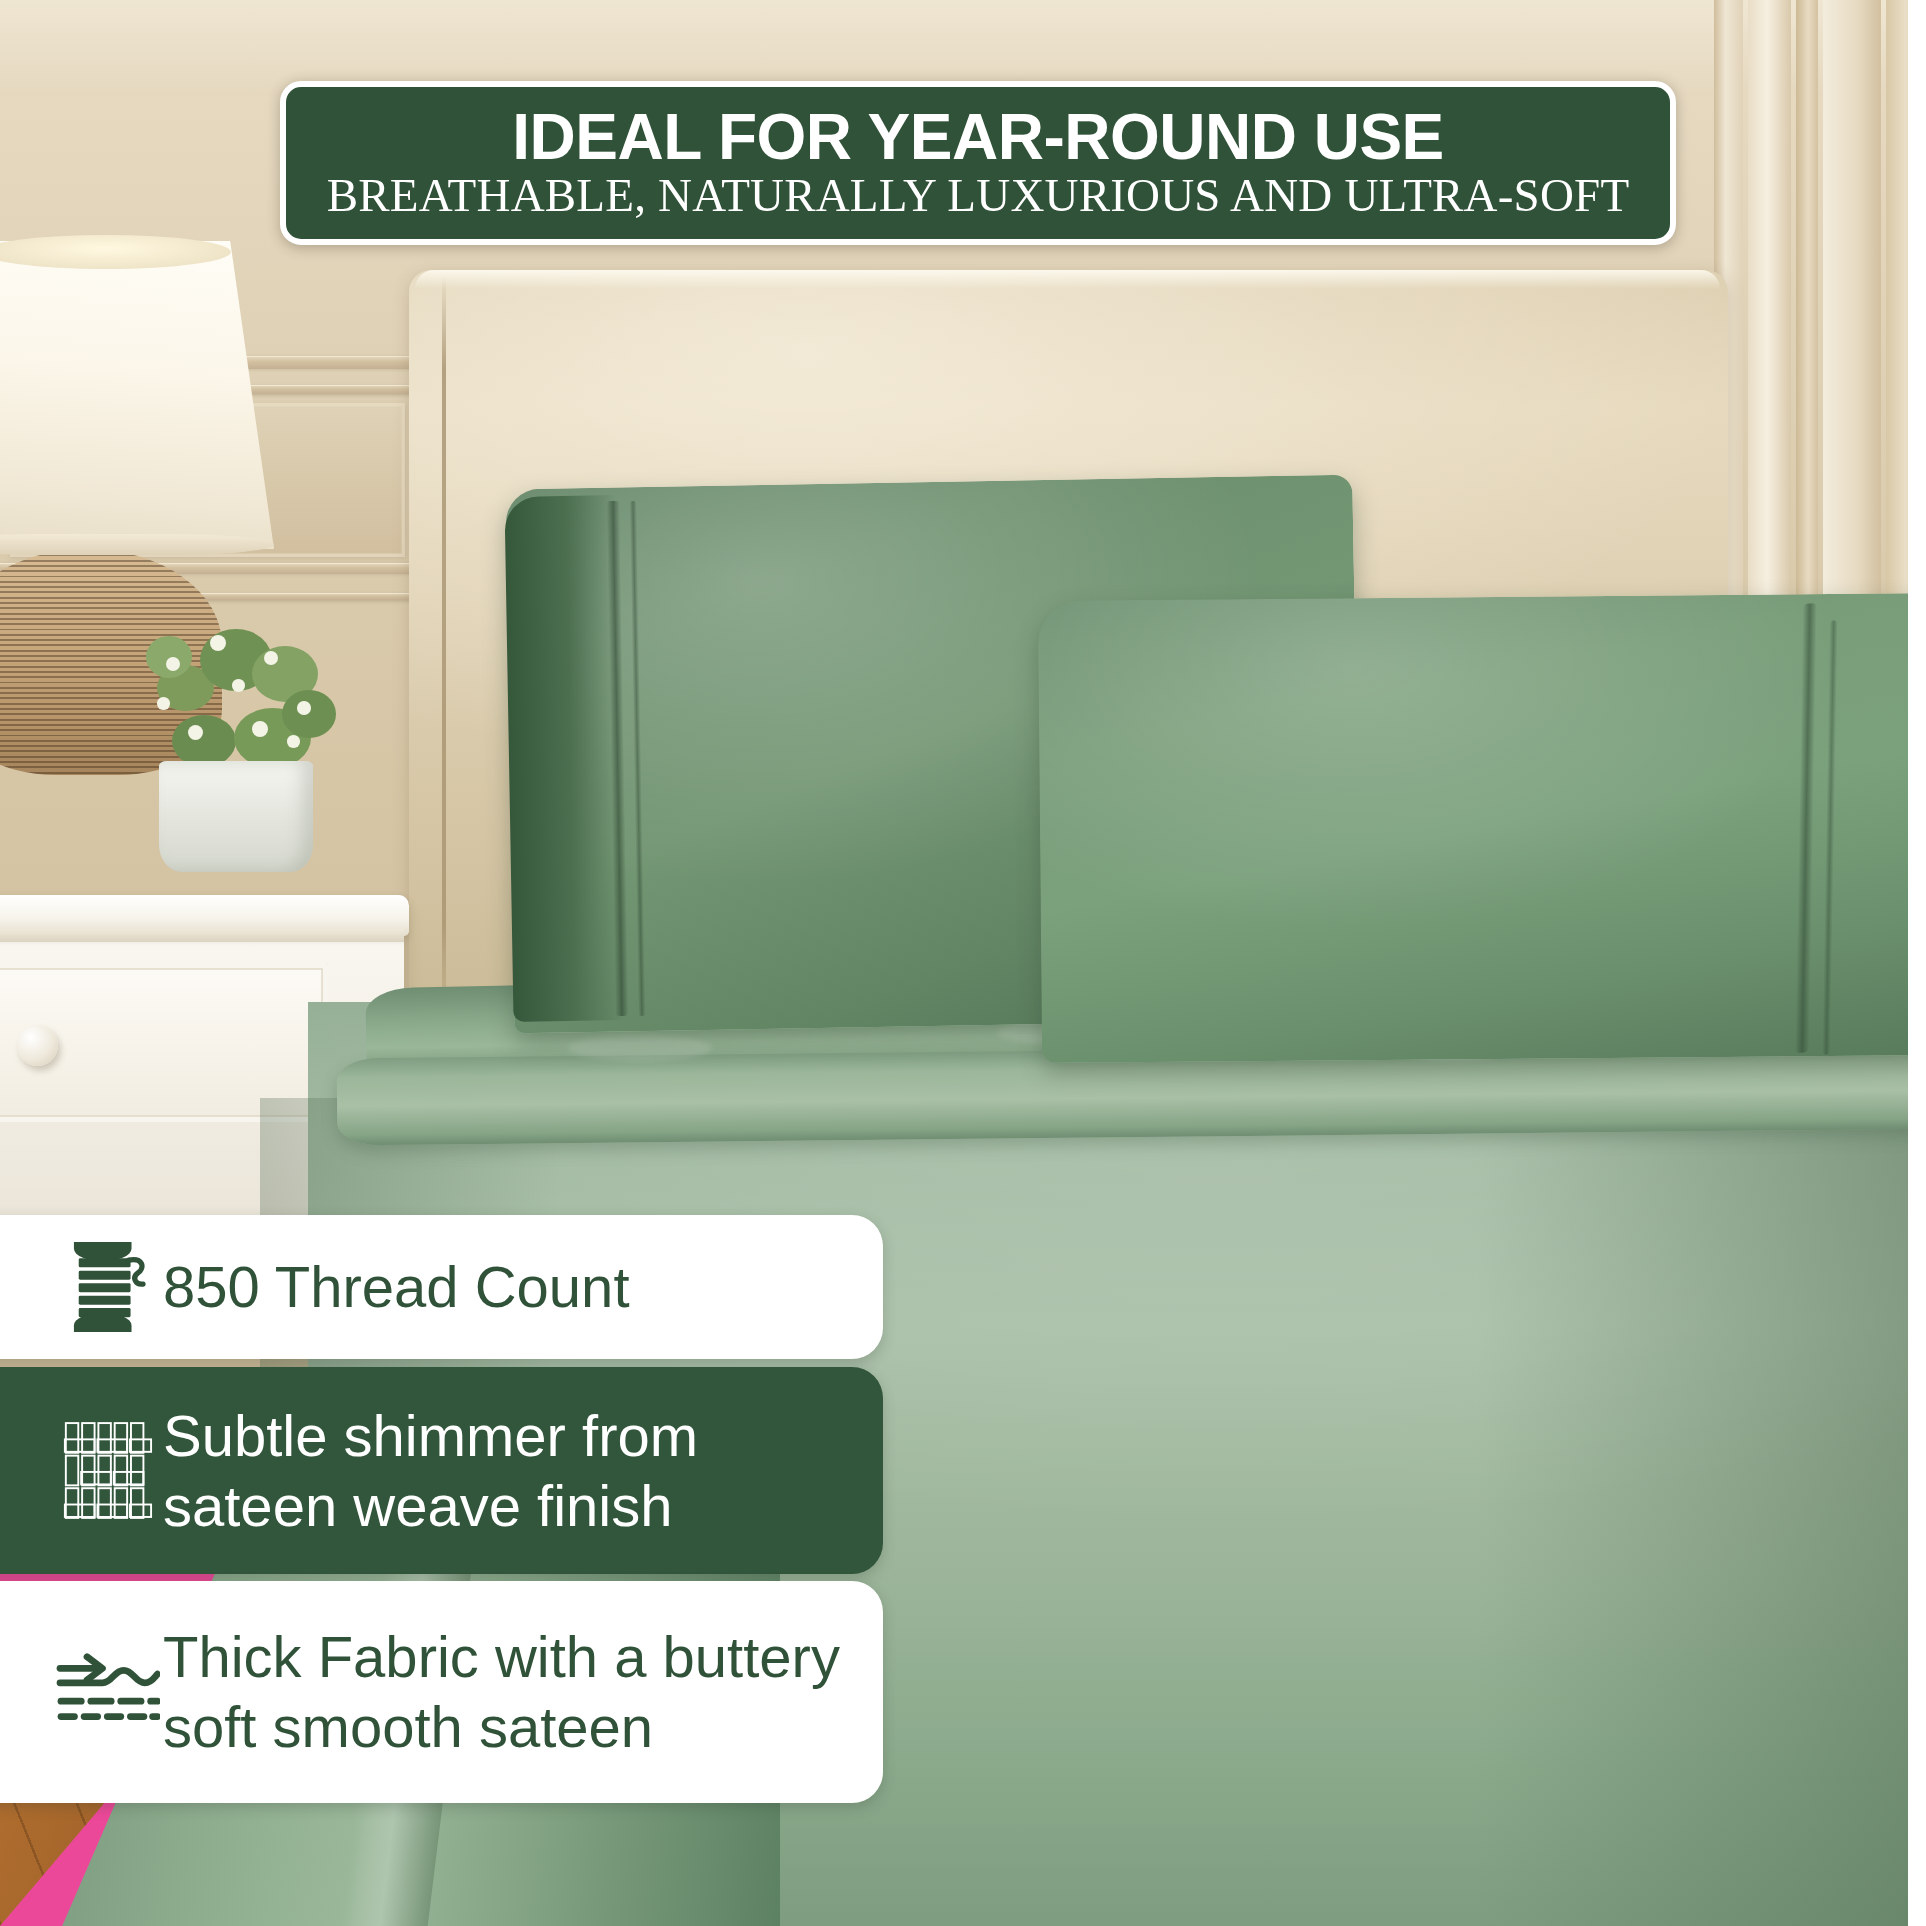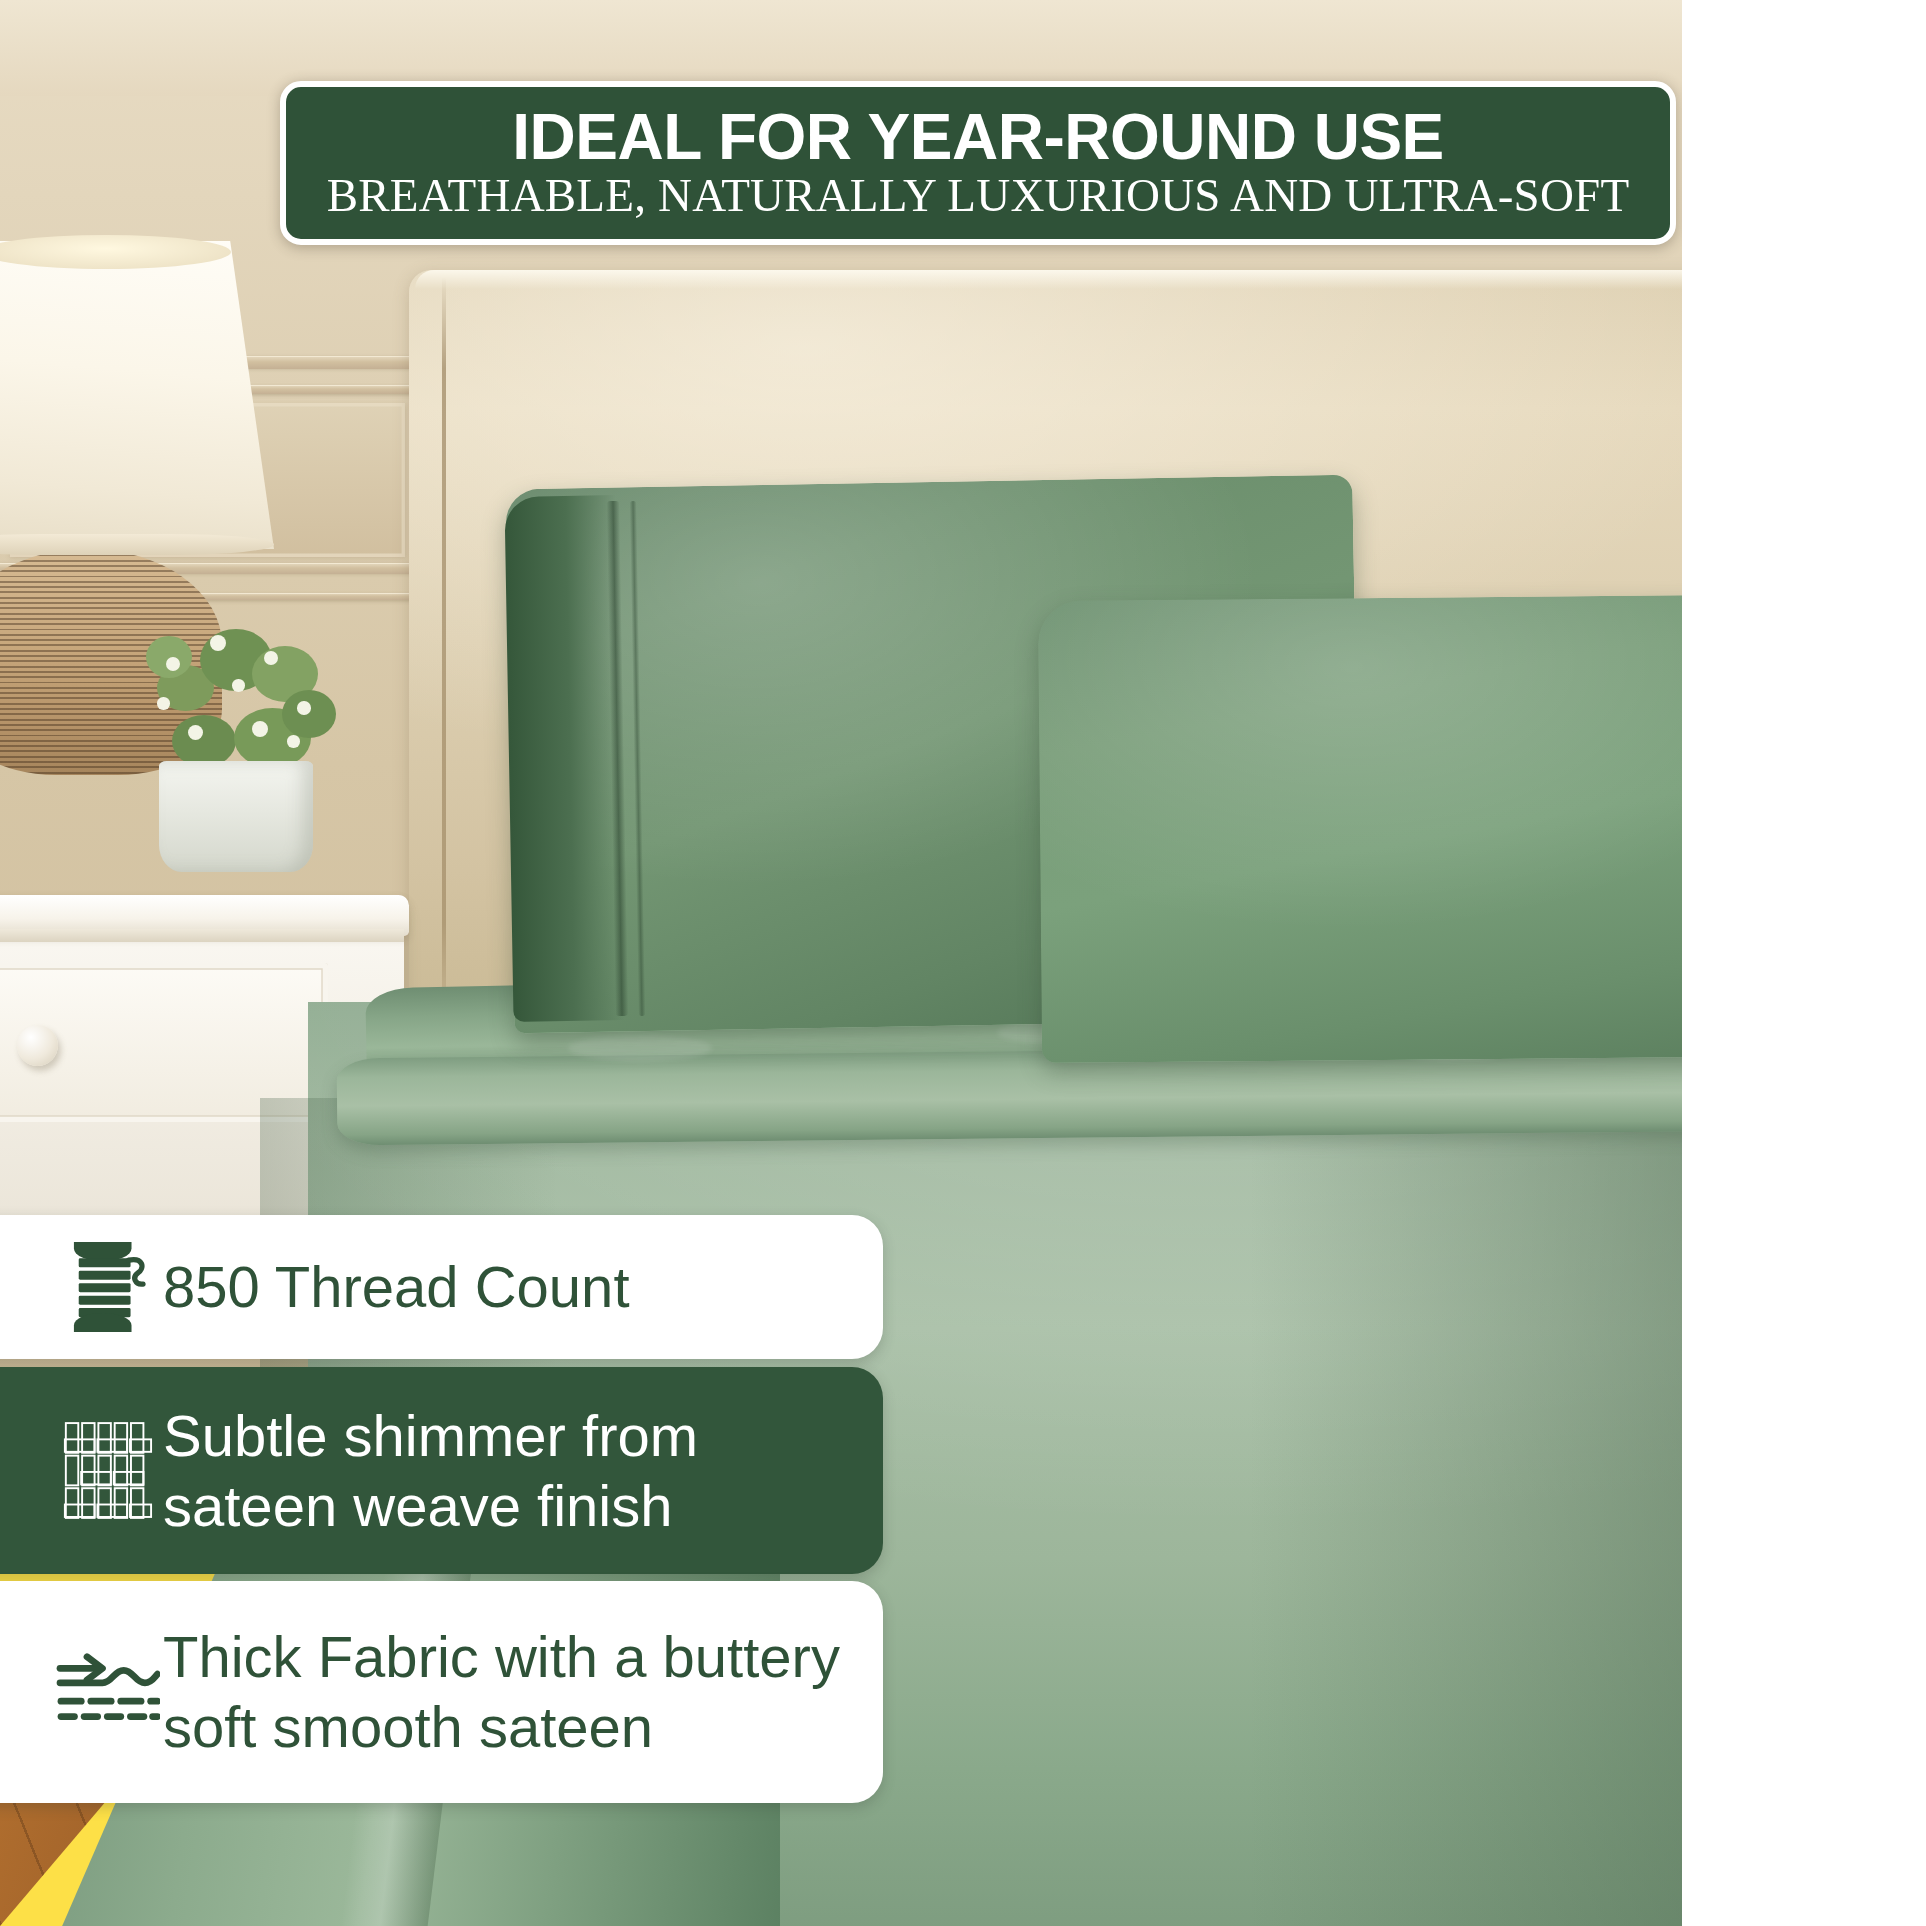--- a/index.html
+++ b/index.html
@@ -2,23 +2,23 @@
 <html style="--green: #2F5238;font-size:7.7px"><head>
 <meta charset="utf-8">
 <title>Sheet Set Product Feature Image</title>
 <style>
   * { margin:0; padding:0; box-sizing:border-box; }
   html,body { background:#ffffff; }
   body { font-family:"Liberation Sans", sans-serif; }
 
   #stage {
     position:relative;
-    width:1682px; height:1926px;
+    width:1908px; height:1926px;
     overflow:hidden;
-    background:#fde047;
+    background:#ec4899;
   }
 
   
   .scene { position:absolute; inset:0; overflow:hidden; }
 
   
   .wall {
     position:absolute; left:0; top:0; width:100%; height:72%;
     background:
       linear-gradient(180deg,#e8dcc4 0%,#ded0b4 28%,#d6c6a6 55%,#cdbb99 100%);

